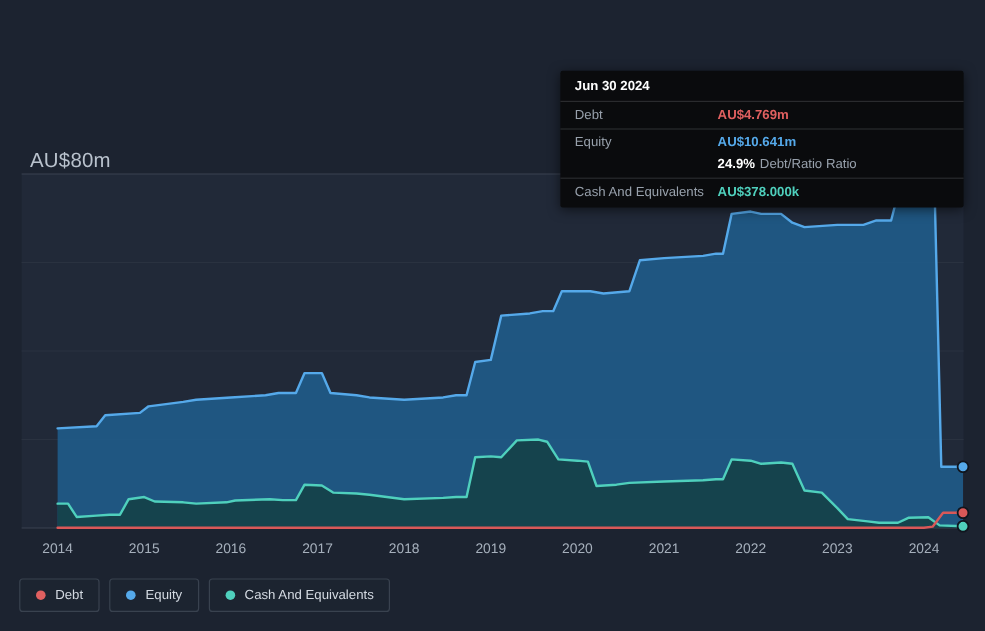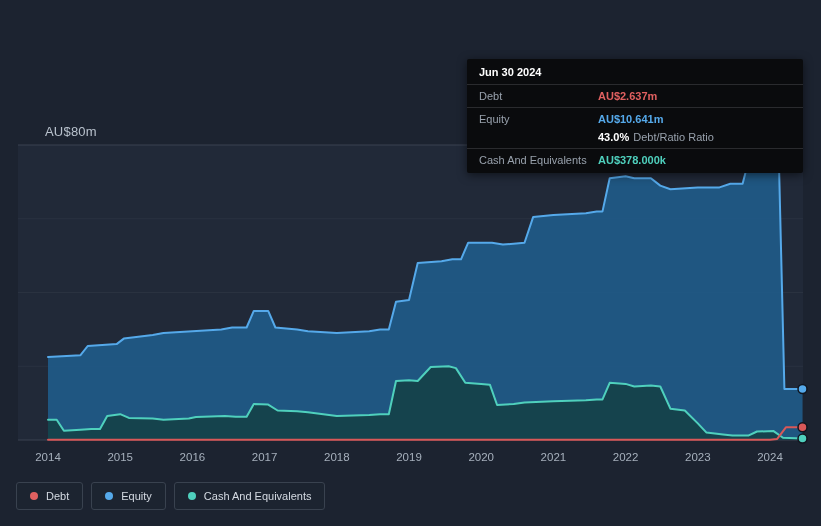--- a/index.html
+++ b/index.html
@@ -5,21 +5,21 @@
   html,body{margin:0;padding:0;}
   body{
     width:821px;height:526px;
     background:#1c2330;
     font-family:"Liberation Sans",sans-serif;
     overflow:hidden;
   }
   .page{position:relative;width:821px;height:526px;}
   #chart-svg{position:absolute;left:0;top:0;}
   .y-label{
-    position:absolute;font-size:13px;color:#b9c2cd;letter-spacing:.2px;margin-left:20px;
+    position:absolute;font-size:17px;color:#b9c2cd;letter-spacing:.2px;
   }
   .y-label.top{left:25px;top:124px;}
   .y-label.bottom{left:25px;top:424px;}
 
   
   .tooltip{
     position:absolute;left:467px;top:16px;width:336px;
     background:#0a0b0d;border-radius:2px;
     box-shadow:0 2px 10px rgba(0,0,0,.55);
     z-index:5;
@@ -88,30 +88,30 @@
       <text x="553.4" y="461" text-anchor="middle" fill="#a6b0bc" font-size="11.5" font-family="Liberation Sans, sans-serif">2021</text>
       <text x="625.6" y="461" text-anchor="middle" fill="#a6b0bc" font-size="11.5" font-family="Liberation Sans, sans-serif">2022</text>
       <text x="697.8" y="461" text-anchor="middle" fill="#a6b0bc" font-size="11.5" font-family="Liberation Sans, sans-serif">2023</text>
       <text x="770.0" y="461" text-anchor="middle" fill="#a6b0bc" font-size="11.5" font-family="Liberation Sans, sans-serif">2024</text>
     </svg>
 
   <div class="tooltip">
     <div class="tt-header">Jun 30 2024</div>
     <div class="tt-row bordered padtop">
       <span class="tt-label">Debt</span>
-      <span class="tt-value" style="color: rgb(224, 96, 96);">AU$2.637m</span>
+      <span class="tt-value" style="color: rgb(224, 96, 96);">AU$4.769m</span>
     </div>
     <div class="tt-row padtop">
       <span class="tt-label">Equity</span>
       <span class="tt-value" style="color: rgb(85, 169, 234);">AU$10.641m</span>
     </div>
     <div class="tt-row bordered">
       <span class="tt-label"></span>
       <span>
-        <span class="tt-ratio-pct">43.0%</span><span class="tt-ratio-text">Debt/Ratio Ratio</span>
+        <span class="tt-ratio-pct">24.9%</span><span class="tt-ratio-text">Debt/Ratio Ratio</span>
       </span>
     </div>
     <div class="tt-row padtop" style="padding-bottom:7px;">
       <span class="tt-label">Cash And Equivalents</span>
       <span class="tt-value" style="color: rgb(79, 208, 189);">AU$378.000k</span>
     </div>
   </div>
 
   <div class="legend">
       <div class="pill">

